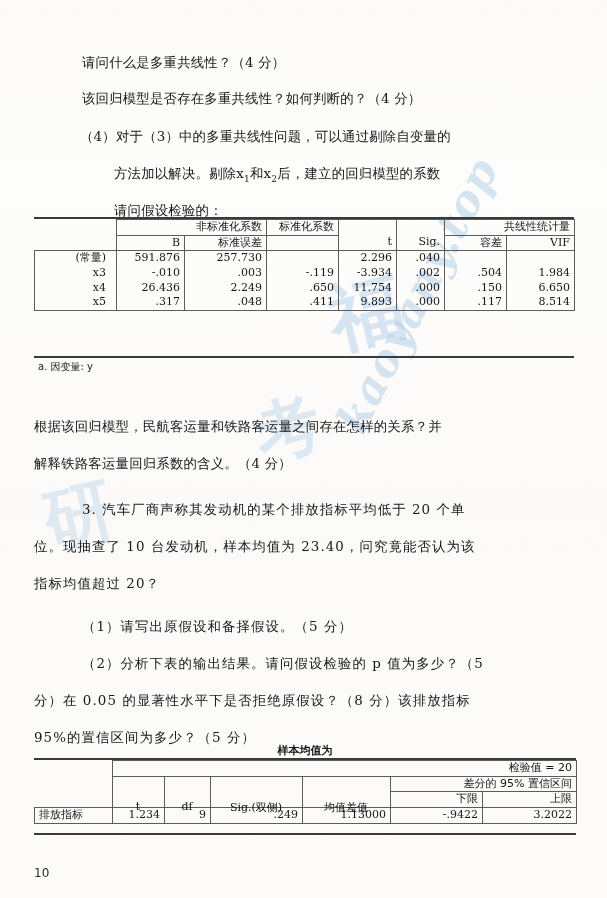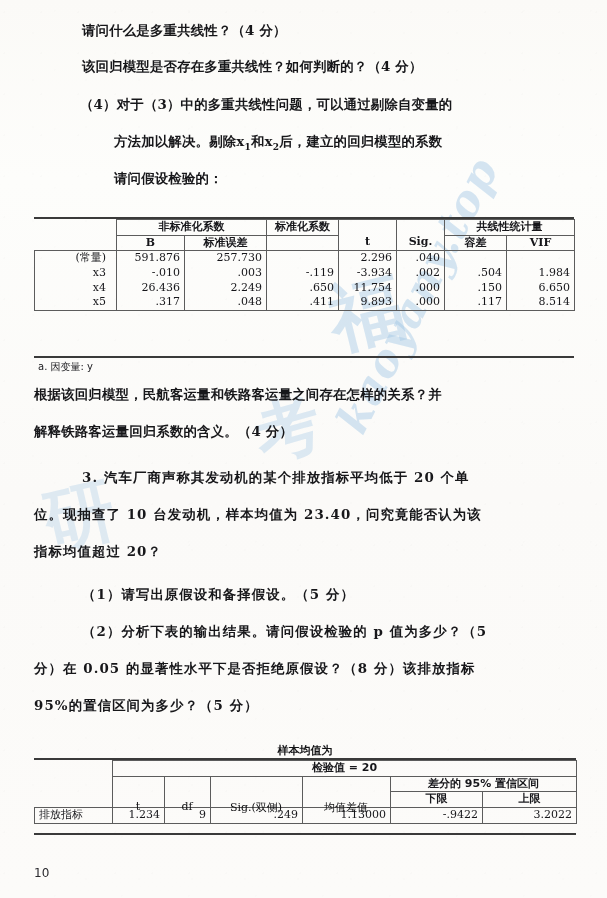--- a/index.html
+++ b/index.html
@@ -69,25 +69,26 @@
 
   
   #content {
     position: absolute;
     inset: 0;
   }
 
   .para {
     position: absolute;
     font-family: "DejaVu Serif", "Liberation Serif", serif;
-    font-weight: bold;
+    font-weight: normal;
     font-size: 13.4px;
     color: #17171a;
     white-space: nowrap;
     letter-spacing: .2px;
+    margin-top: 32px;
   }
   .para.wide { letter-spacing: 1.1px; }
 
   sub { font-size: 9px; }
 
   
   .tbl-title {
     position: absolute;
     font-family: "DejaVu Serif", "Liberation Serif", serif;
     font-weight: bold;
@@ -112,21 +113,21 @@
     padding: 1px 4px;
     vertical-align: middle;
     line-height: 1.15;
     white-space: nowrap;
   }
   table.spss td.no-t { border-top: none; }
   table.spss td.no-b { border-bottom: none; }
   table.spss td.blank { border: none; }
   .rgt { text-align: right; }
   .lft { text-align: left; }
-  .hdr { text-align: center; font-weight: bold; }
+  .hdr { text-align: right; font-weight: normal; }
   .cjk { font-family: "DejaVu Sans", "Liberation Sans", sans-serif; font-size: 11px; }
 
   .outer-top, .outer-bot {
     position: absolute;
     height: 2px;
     background: #3a3a3a;
   }
 
   .tnote {
     position: absolute;

